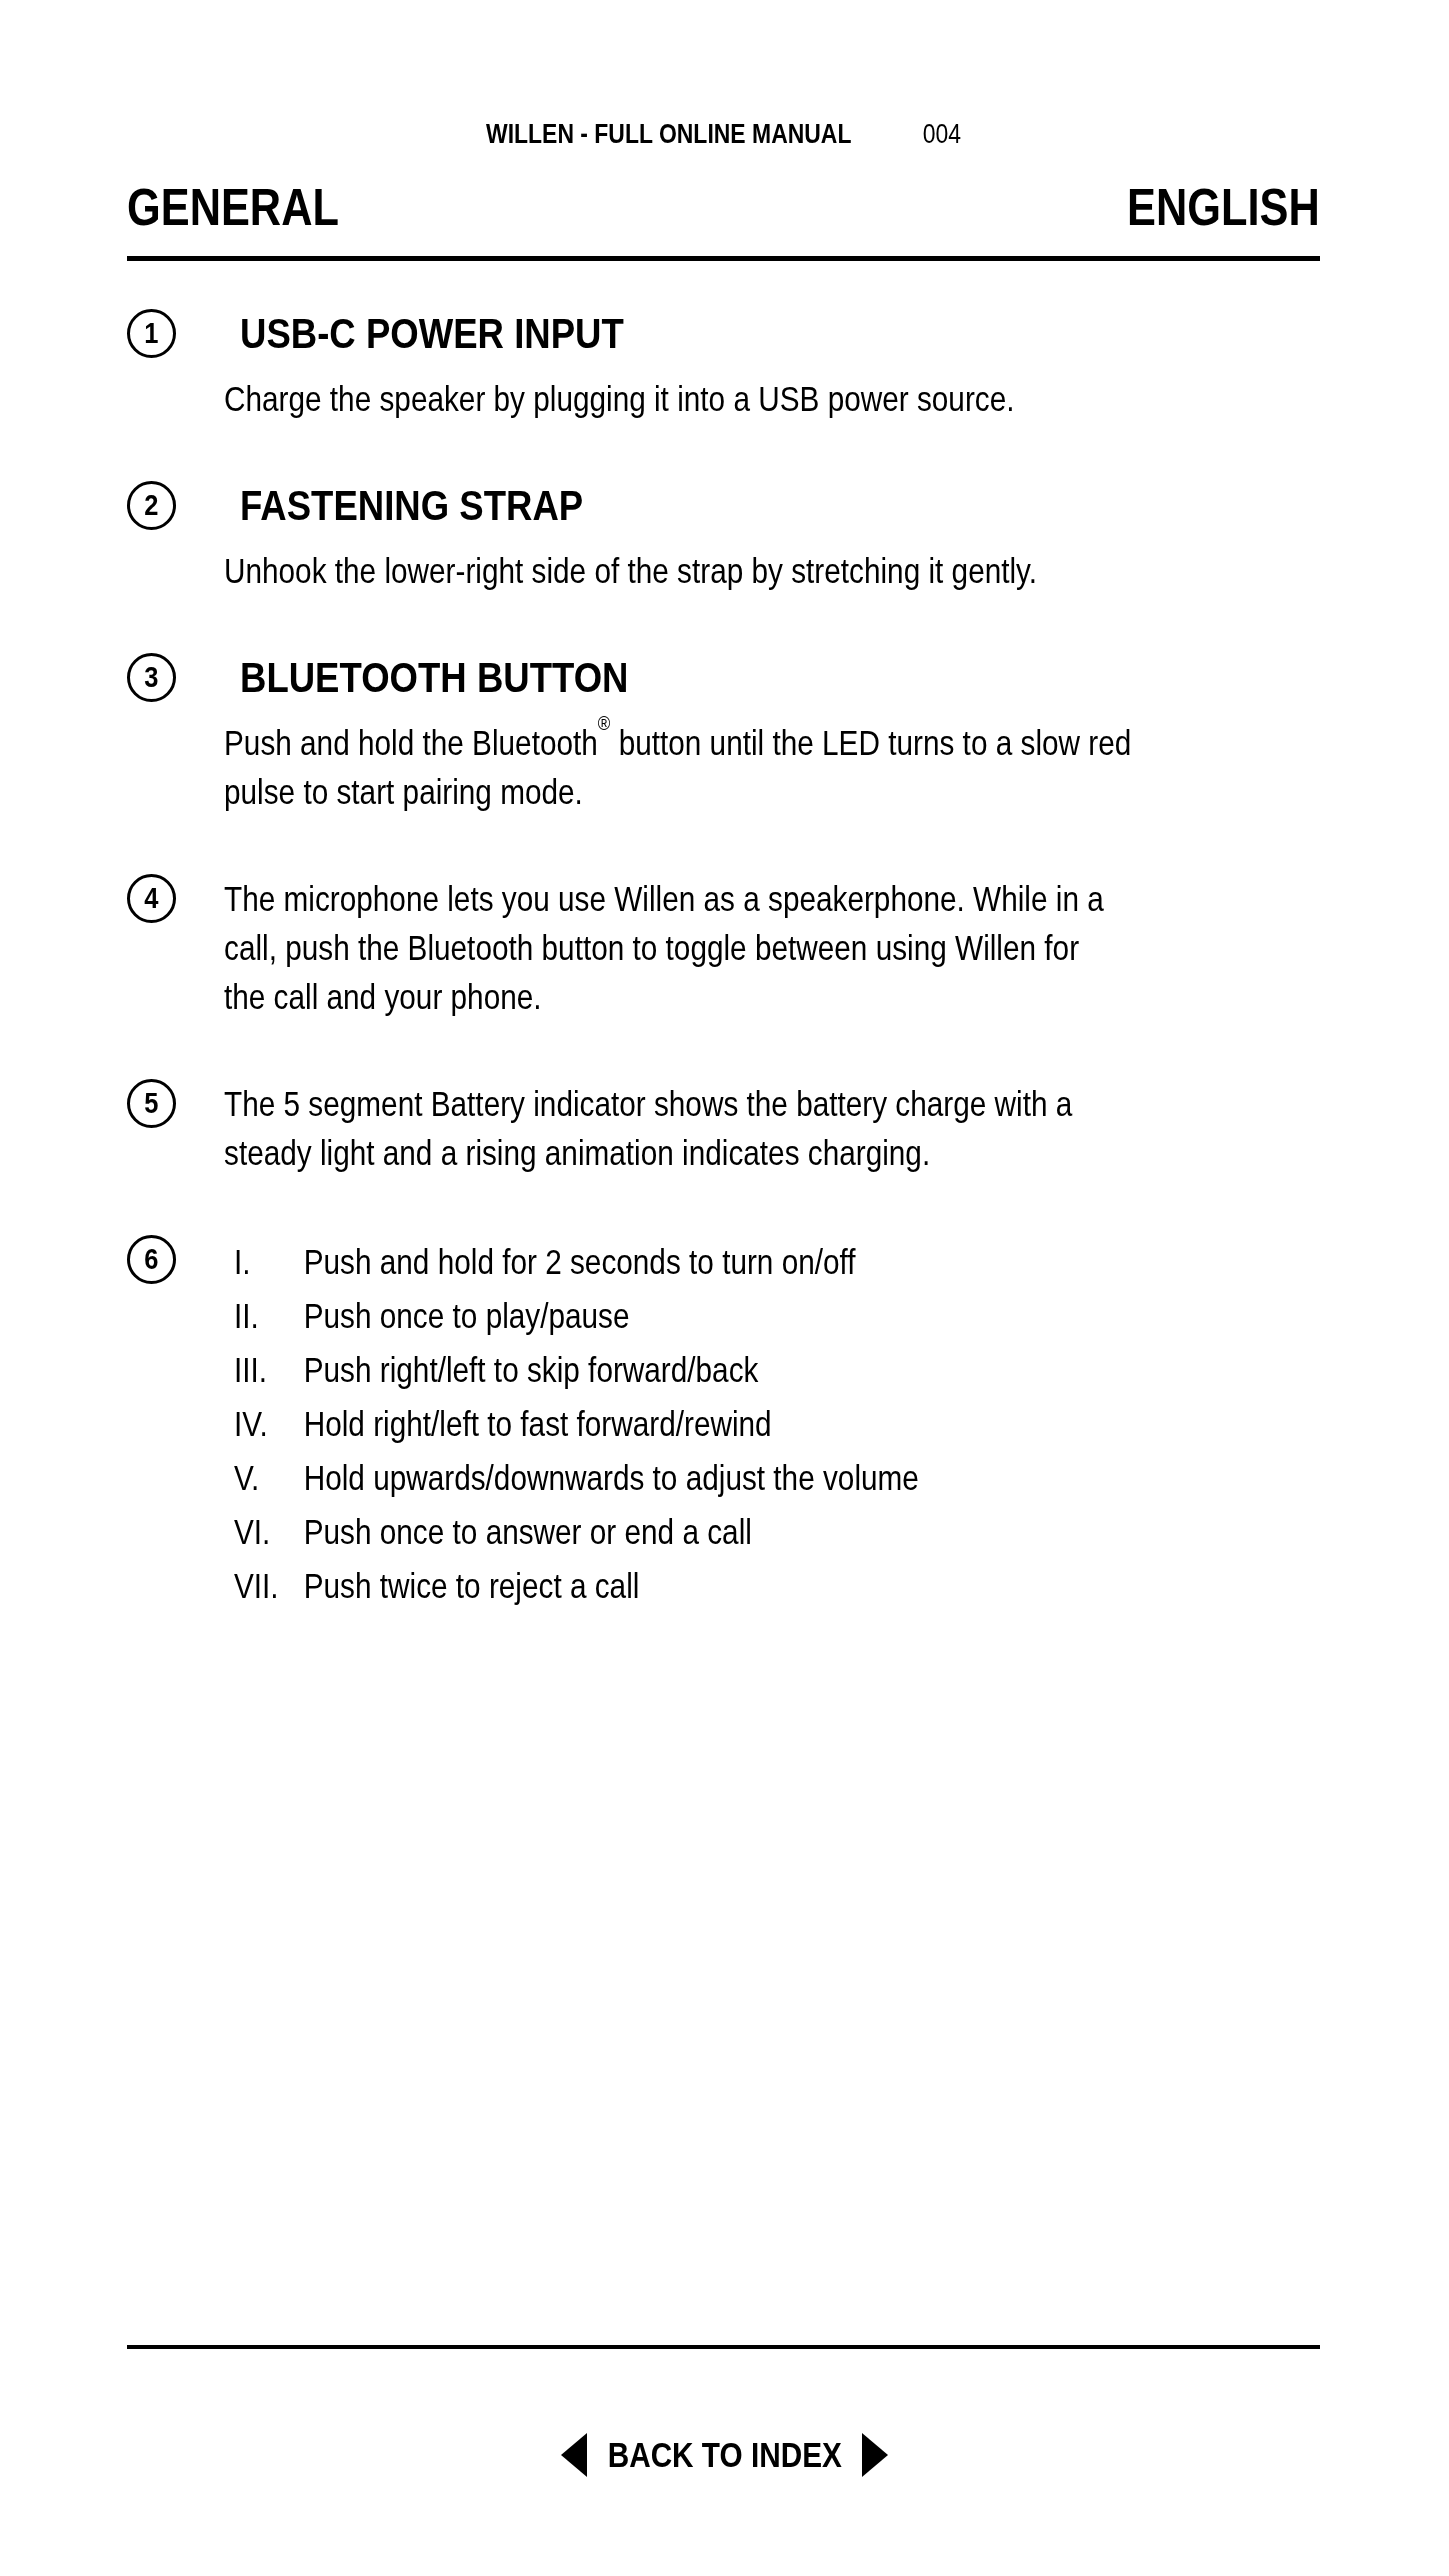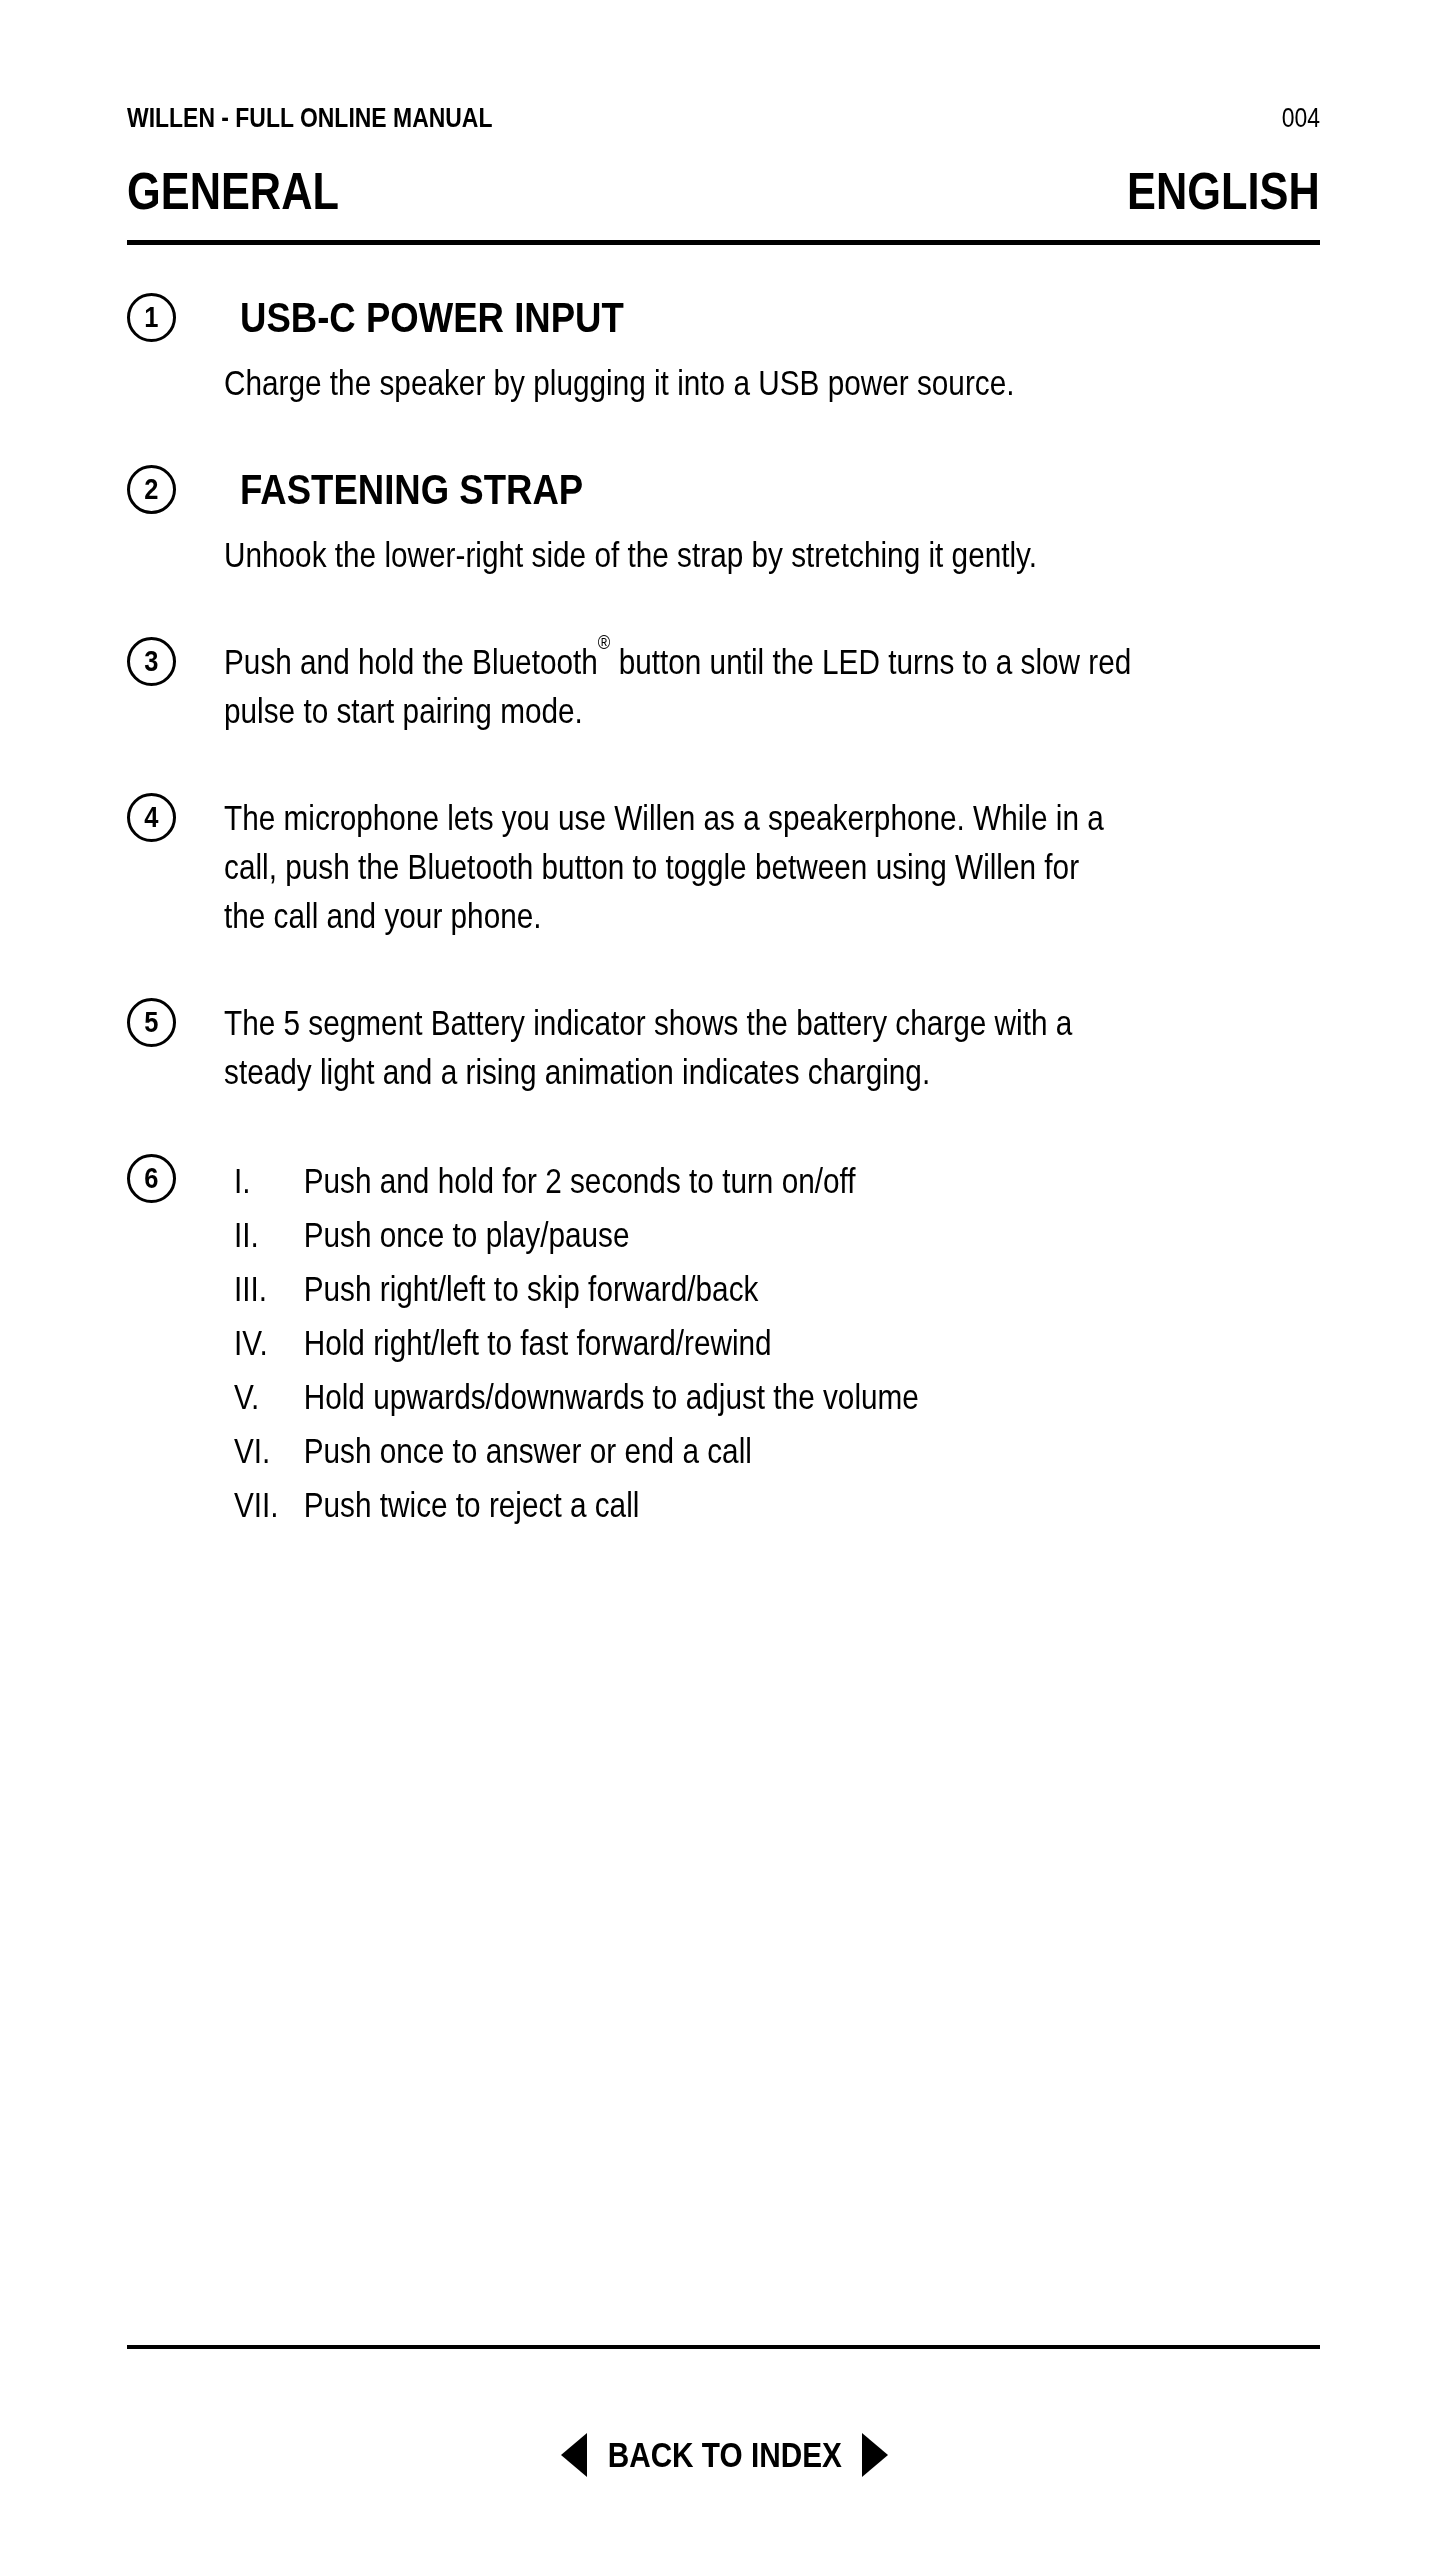--- a/index.html
+++ b/index.html
@@ -21,25 +21,26 @@
   }
 
   
   .cx   { display: inline-block; transform: scaleX(0.85); transform-origin: 0 50%; white-space: nowrap; }
   .cx-r { display: inline-block; transform: scaleX(0.85); transform-origin: 100% 50%; white-space: nowrap; }
   .cx-c { display: inline-block; transform: scaleX(0.85); transform-origin: 50% 50%; white-space: nowrap; }
   .cx-block { transform: scaleX(0.85); transform-origin: 0 0; }
 
   .doc-header {
     display: flex;
-    justify-content: space-between;
+    justify-content: center;
     align-items: flex-start;
     font-size: 27px;
     line-height: 27px;
     font-weight: 700;
+    margin-top: 16px;
   }
   .doc-header .page-num { font-weight: 400; }
 
   .title-row {
     display: flex;
     justify-content: space-between;
     align-items: flex-end;
     margin-top: 34px;
     font-size: 51px;
     line-height: 51px;
@@ -180,20 +181,21 @@
           <span class="num cx-c">2</span>
         </div>
       <h2 class="item-title"><span class="cx">FASTENING STRAP</span></h2>
       <div class="item-body cx-block">Unhook the lower-right side of the strap by stretching it gently.</div>
     </section>
 
     <section class="item">
       <div class="badge">
           <span class="num cx-c">3</span>
         </div>
+      <h2 class="item-title"><span class="cx">BLUETOOTH BUTTON</span></h2>
       <div class="item-body cx-block"><span>Push and hold the Bluetooth</span><sup class="reg">®</sup><span> button until the LED turns to a slow red
 pulse to start pairing mode.</span></div>
     </section>
 
     <section class="item">
       <div class="badge">
           <span class="num cx-c">4</span>
         </div>
       <div class="item-body cx-block">The microphone lets you use Willen as a speakerphone. While in a
 call, push the Bluetooth button to toggle between using Willen for

